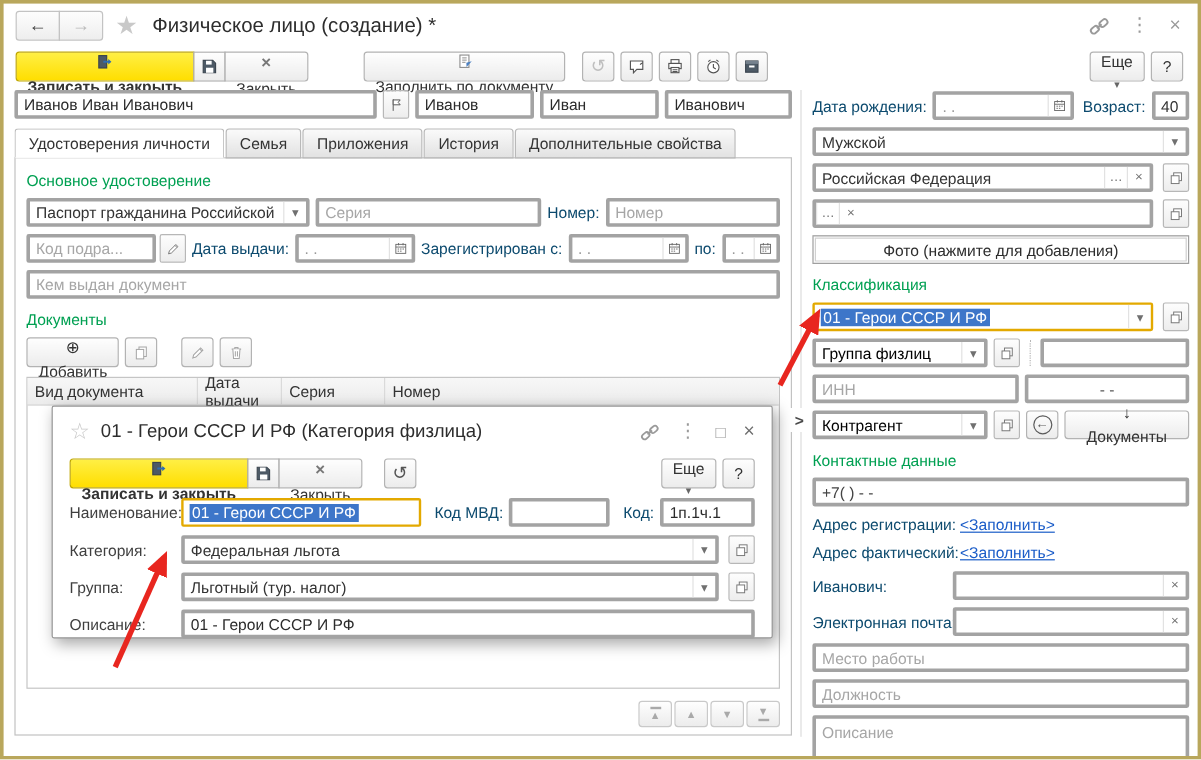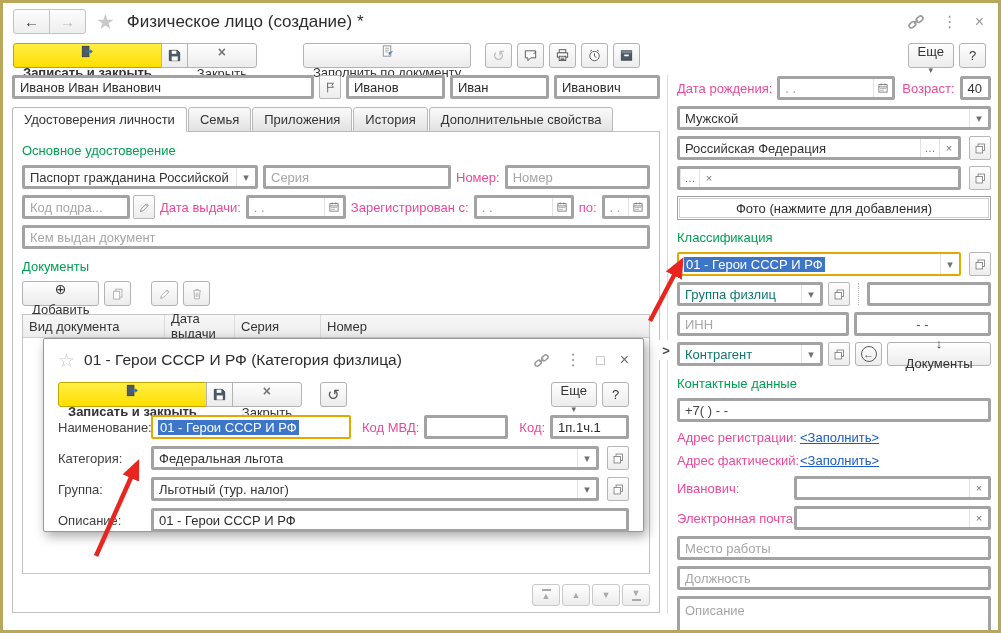--- a/index.html
+++ b/index.html
@@ -41,30 +41,30 @@
   .xglyph { color:#777; font-size:14px; font-weight:bold; }
   .caret { font-size:9px; color:#666; }
 
   
   .fld { height:24px; border:3px solid #a3a3a3; border-radius:2px; background:#fff;
          display:flex; align-items:center; overflow:hidden; flex:none; }
   .fld input, .fld textarea { flex:1; min-width:0; border:none; outline:none; padding:0 5px;
          font-size:13px; color:#2b2b2b; background:transparent; }
   input::placeholder, textarea::placeholder { color:#a6a6a6; }
   .val { flex:1; min-width:0; padding:0 5px; white-space:nowrap; overflow:hidden; }
-  .ph  { color:#0f766e; }
+  .ph  { color:#000000; }
   .mask { color:#999; }
   .seg { width:19px; align-self:stretch; display:flex; align-items:center; justify-content:center;
          color:#707070; font-size:11px; border-left:1px solid #e2e2e2; flex:none; cursor:default; }
   .open-btn { width:22px; height:24px; border:1px solid #b7b7b7; border-radius:2px; margin-left:3px;
               display:flex; align-items:center; justify-content:center;
               background:linear-gradient(#fdfdfd,#ededed); flex:none; }
   .fld.focus { border:2px solid #e3a900; }
   .sel { background:#3d76c9; color:#fff; padding:0 2px; white-space:nowrap; }
-  .lbl { color:#ec4899; white-space:nowrap; flex:none; }
+  .lbl { color:#0c4a6e; white-space:nowrap; flex:none; }
   .row { display:flex; align-items:center; gap:5px; }
   .green { color:#00a052; font-weight:normal; font-size:13px; margin:4px 0 1px; }
   .link { color:#1a5cc8; text-decoration:underline; cursor:pointer; white-space:nowrap; }
 
   
   .left { position:absolute; left:9px; top:72px; width:648px; bottom:17px;
           display:flex; flex-direction:column; }
   .namerow { display:flex; gap:5px; height:24px; flex:none; }
   .tabs { display:flex; height:25px; margin-top:8px; position:relative; z-index:2; flex:none; }
   .tab { display:flex; align-items:center; padding:0 11px; border:1px solid #b9b9b9;

